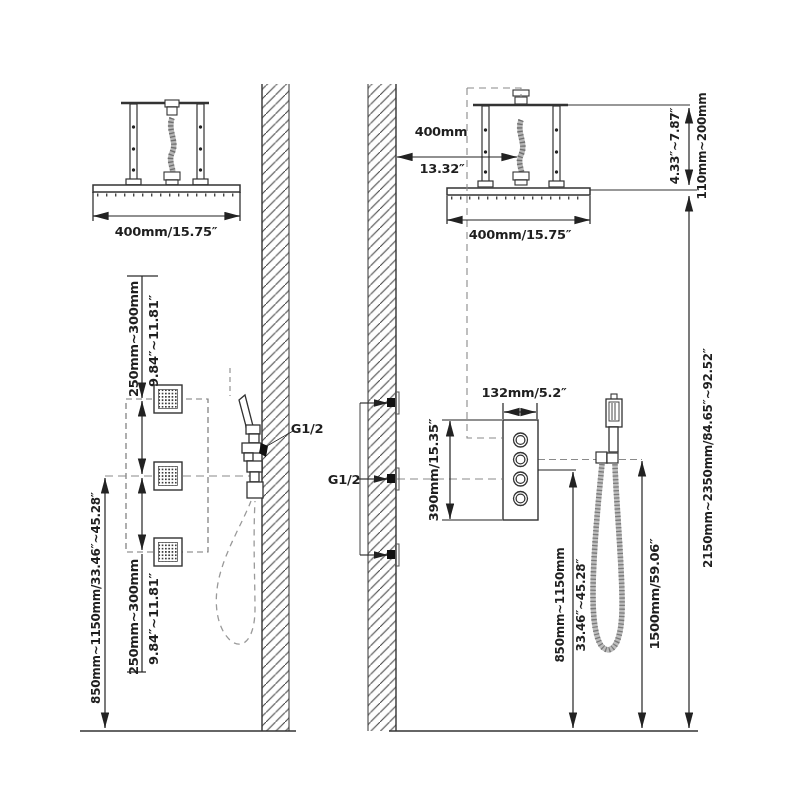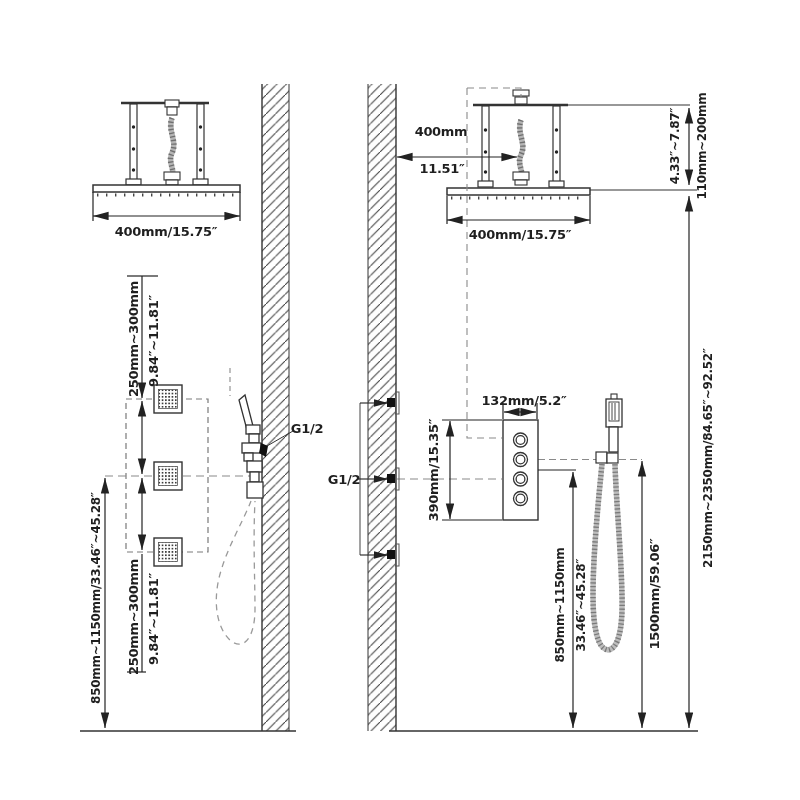--- a/index.html
+++ b/index.html
@@ -246,25 +246,25 @@
 
 <div class="lbl" style="left:166px;top:231px;">400mm/15.75″</div>
 <div class="lbl v" style="left:133px;top:339px;">250mm~300mm</div>
 <div class="lbl v" style="left:153px;top:341px;">9.84″~11.81″</div>
 <div class="lbl v" style="left:133px;top:617px;">250mm~300mm</div>
 <div class="lbl v" style="left:153px;top:619px;">9.84″~11.81″</div>
 <div class="lbl v s" style="left:96px;top:598px;">850mm~1150mm/33.46″~45.28″</div>
 <div class="lbl" style="left:307px;top:428px;">G1/2</div>
 
 <div class="lbl" style="left:441px;top:131px;">400mm</div>
-<div class="lbl" style="left:442px;top:168px;">11.51″</div>
+<div class="lbl" style="left:442px;top:168px;">13.32″</div>
 <div class="lbl" style="left:520px;top:234px;">400mm/15.75″</div>
 <div class="lbl v s" style="left:675px;top:146px;">4.33″~7.87″</div>
 <div class="lbl v s" style="left:702px;top:146px;">110mm~200mm</div>
-<div class="lbl" style="left:524px;top:400px;">132mm/5.2″</div>
+<div class="lbl" style="left:524px;top:392px;">132mm/5.2″</div>
 <div class="lbl v" style="left:433px;top:470px;">390mm/15.35″</div>
 <div class="lbl" style="left:344px;top:479px;">G1/2</div>
 <div class="lbl v s" style="left:560px;top:605px;">850mm~1150mm</div>
 <div class="lbl v s" style="left:581px;top:605px;">33.46″~45.28″</div>
 <div class="lbl v" style="left:654px;top:594px;">1500mm/59.06″</div>
 <div class="lbl v s" style="left:708px;top:458px;">2150mm~2350mm/84.65″~92.52″</div>
 
 </div>
 
 </body></html>

